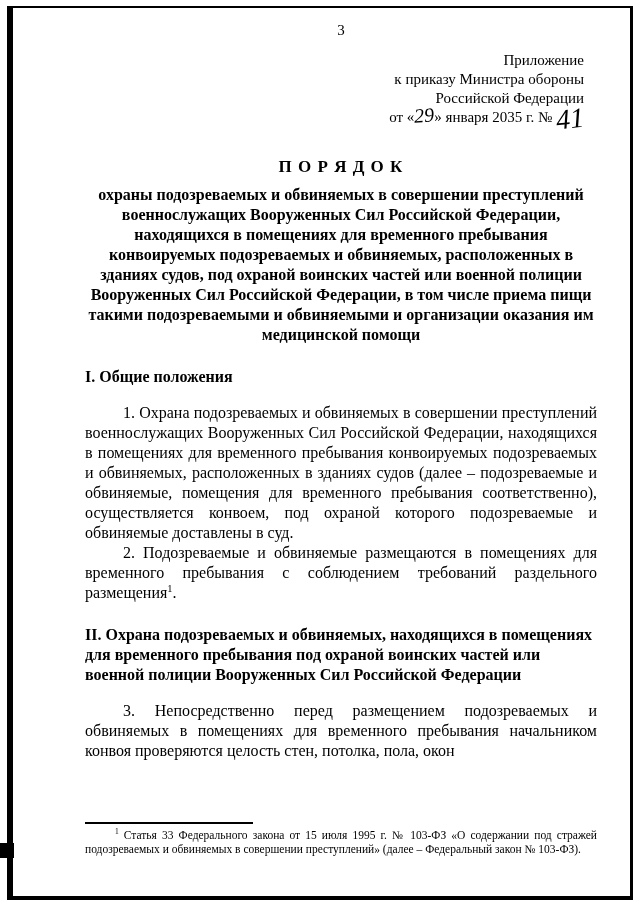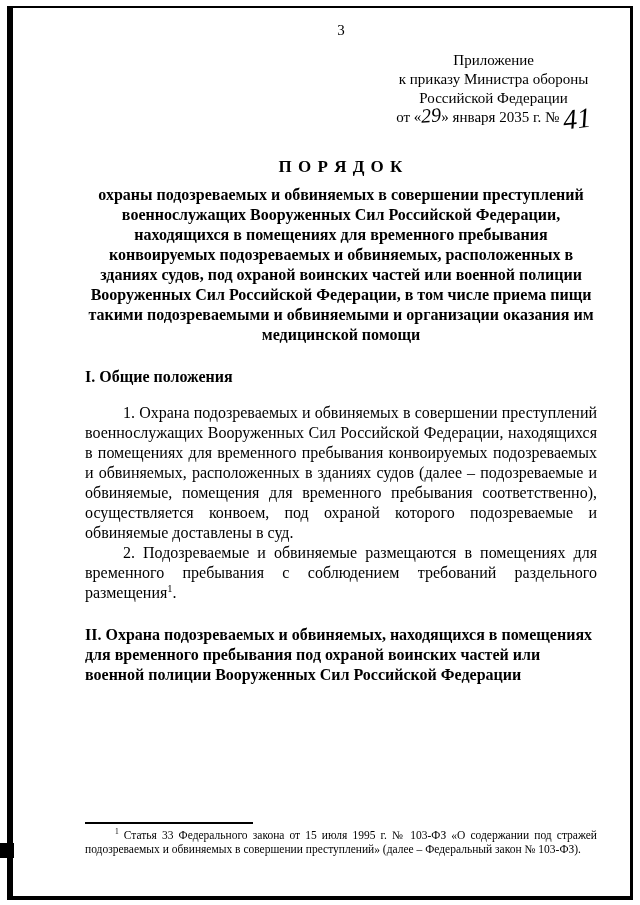--- a/index.html
+++ b/index.html
@@ -12,21 +12,21 @@
     position:absolute;top:6px;left:7px;right:7px;bottom:5px;
     border:solid #000;border-width:2px 3px 4px 6px;
     box-sizing:border-box;
   }
   .content{
     position:absolute;top:0;left:0;right:0;bottom:0;
     padding:8px 33px 0 72px;
   }
   .page-number{text-align:center;font-size:15px;margin:6px 0 0 0;}
   .annex{
-    width:max-content;margin:12px 6px 0 auto;text-align:center;
+    width:max-content;margin:12px 13px 0 auto;text-align:right;
     font-size:15px;line-height:19px;
   }
   .hand{font-style:italic;display:inline-block;}
   .hand-day{font-size:20px;line-height:10px;transform:rotate(-4deg);}
   .hand-num{font-size:28px;line-height:10px;transform:rotate(-6deg);vertical-align:-6px;}
   .title{
     text-align:center;font-weight:bold;font-size:17px;
     margin:30px 0 0 0;letter-spacing:1px;
   }
   .subtitle{
@@ -78,20 +78,21 @@
       <div class="subtitle">охраны подозреваемых и обвиняемых в совершении преступлений военнослужащих Вооруженных Сил Российской Федерации, находящихся в помещениях для временного пребывания конвоируемых подозреваемых и обвиняемых, расположенных в зданиях судов, под охраной воинских частей или военной полиции Вооруженных Сил Российской Федерации, в том числе приема пищи такими подозреваемыми и обвиняемыми и организации оказания им медицинской помощи</div>
 
       <div class="section-heading">I. Общие положения</div>
 
       <p class="para first">1. Охрана подозреваемых и обвиняемых в совершении преступлений военнослужащих Вооруженных Сил Российской Федерации, находящихся в помещениях для временного пребывания конвоируемых подозреваемых и обвиняемых, расположенных в зданиях судов (далее – подозреваемые и обвиняемые, помещения для временного пребывания соответственно), осуществляется конвоем, под охраной которого подозреваемые и обвиняемые доставлены в суд.</p>
 
       <p class="para"><span>2. Подозреваемые и обвиняемые размещаются в помещениях для временного пребывания с соблюдением требований раздельного размещения</span><sup>1</sup><span>.</span></p>
 
       <div class="section-heading">II. Охрана подозреваемых и обвиняемых, находящихся в помещениях для временного пребывания под охраной воинских частей или военной полиции Вооруженных Сил Российской Федерации</div>
 
+      <p class="para first">3. Непосредственно перед размещением подозреваемых и обвиняемых в помещениях для временного пребывания начальником конвоя проверяются целость стен, потолка, пола, окон</p>
 
       <div class="footnote-area">
         <div class="footnote-rule"></div>
         <p class="footnote-text"><sup>1</sup>&nbsp;<span>Статья 33 Федерального закона от 15 июля 1995 г. № 103-ФЗ «О содержании под стражей подозреваемых и обвиняемых в совершении преступлений» (далее – Федеральный закон № 103-ФЗ).</span></p>
       </div>
 
     </div>
   </div>
   <div class="scan-blob"></div>
 </div>

